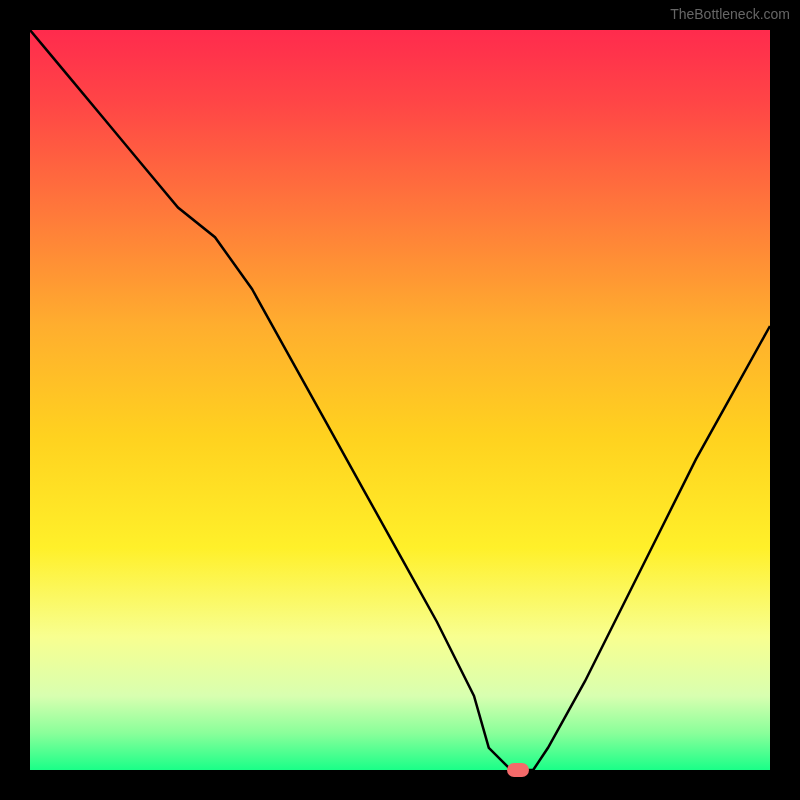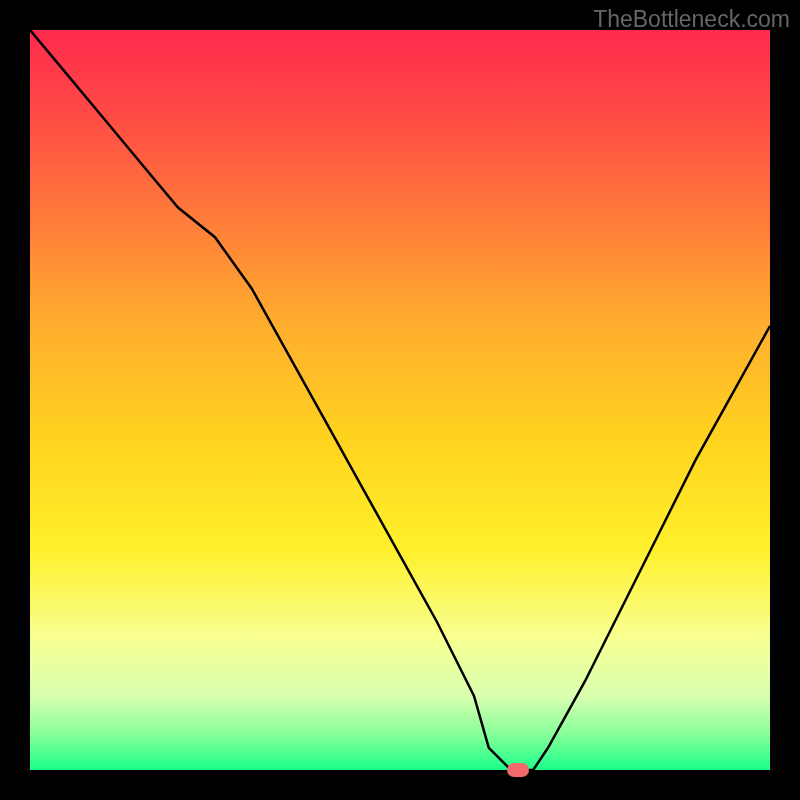--- a/index.html
+++ b/index.html
@@ -10,21 +10,21 @@
     background: #000;
     position: relative;
     overflow: hidden;
   }
   .watermark {
     position: absolute;
     top: 6px;
     right: 10px;
     color: #666;
     font-family: Arial, sans-serif;
-    font-size: 23px;
+    font-size: 14px;
     font-weight: 500;
     z-index: 10;
   }
   .plot-area {
     position: absolute;
     left: 30px;
     top: 30px;
     width: 740px;
     height: 740px;
   }

